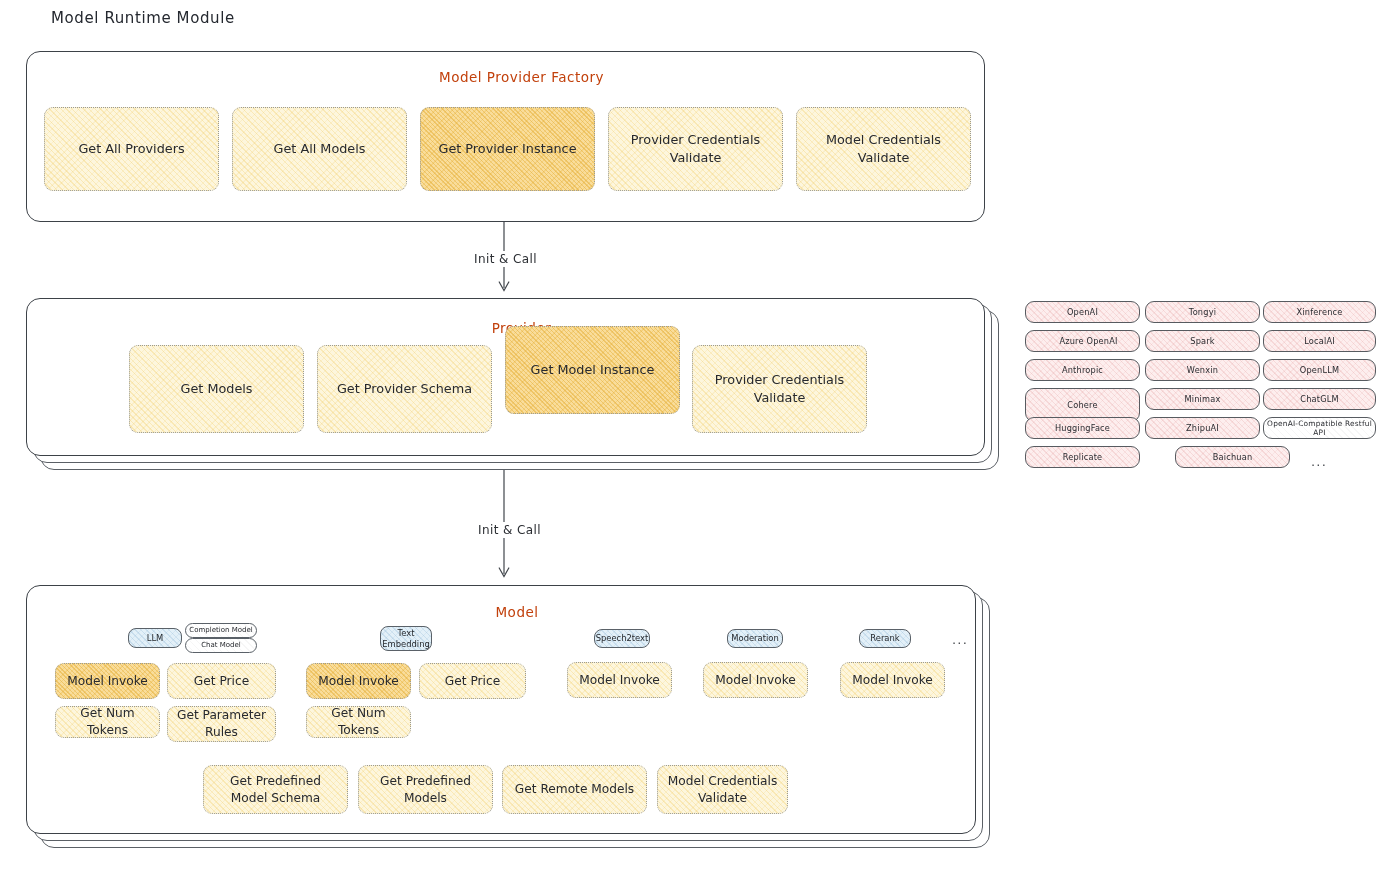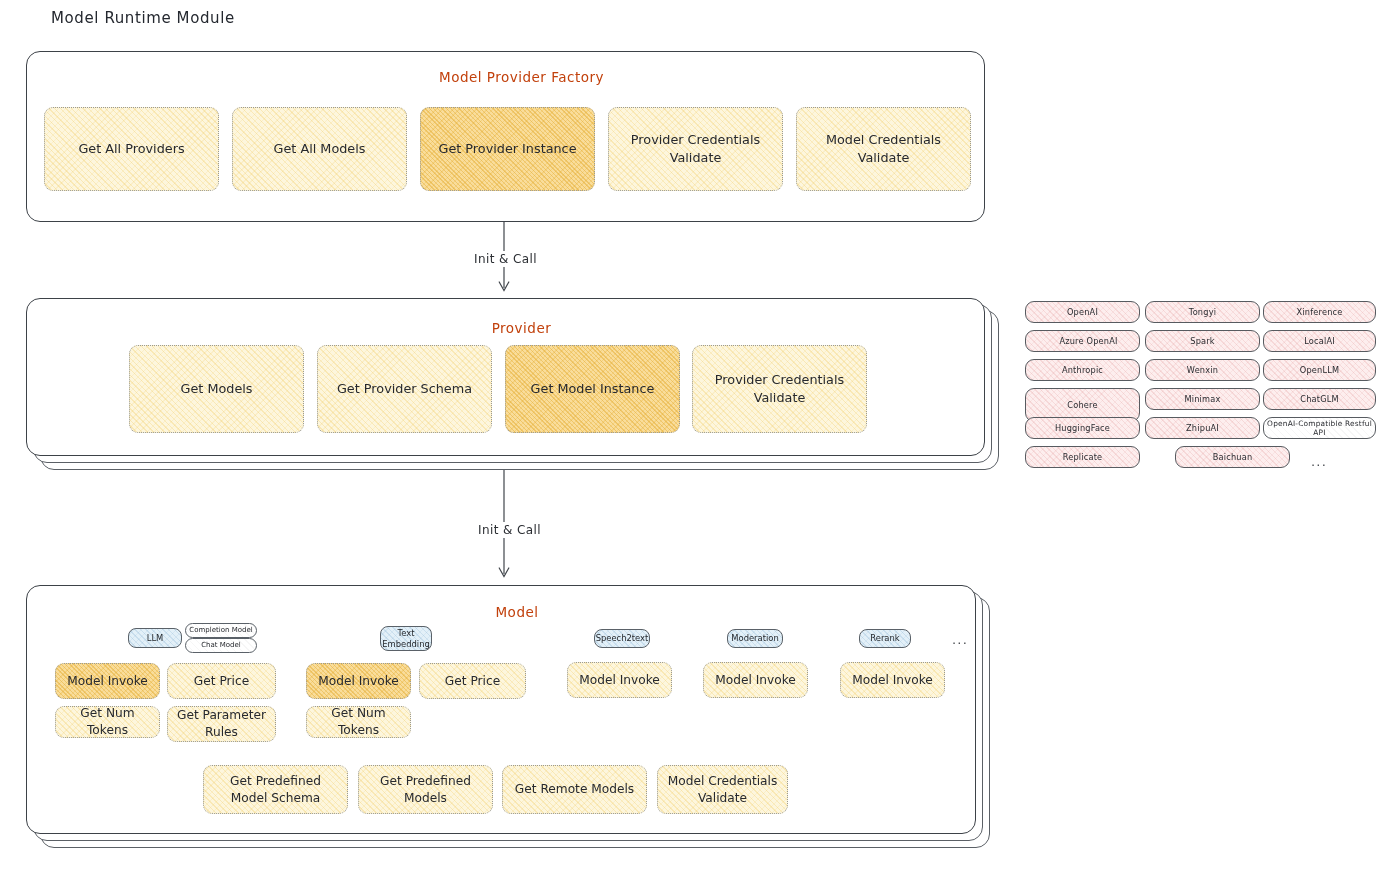--- a/index.html
+++ b/index.html
@@ -187,21 +187,21 @@
 <div class="panel-shadowlayer" style="left:33px; top:304px; width:959px; height:159px;"></div>
 <div class="panel" style="left:26px; top:298px; width:959px; height:158px;"></div>
 <div class="panel-title" style="left:26px; top:320px; width:959px;">Provider</div>
 
 <div class="opbox big hatch-yellow" style="left:129px; top:345px; width:175px; height:88px;">
   <span>Get Models</span>
 </div>
 <div class="opbox big hatch-yellow" style="left:317px; top:345px; width:175px; height:88px;">
   <span>Get Provider Schema</span>
 </div>
-<div class="opbox big hatch-yellow-hi" style="left:505px; top:345px; width:175px; height:88px;">
+<div class="opbox big hatch-yellow-hi" style="left:505px; top:326px; width:175px; height:88px;">
   <span>Get Model Instance</span>
 </div>
 <div class="opbox big hatch-yellow" style="left:692px; top:345px; width:175px; height:88px;">
   <span>Provider Credentials Validate</span>
 </div>
 
 <div class="chip hatch-pink" style="left:1025px; top:301px; width:115px; height:22px;">
   <span>OpenAI</span>
 </div>
 <div class="chip hatch-pink" style="left:1025px; top:330px; width:115px; height:22px;padding-left:15px;">

